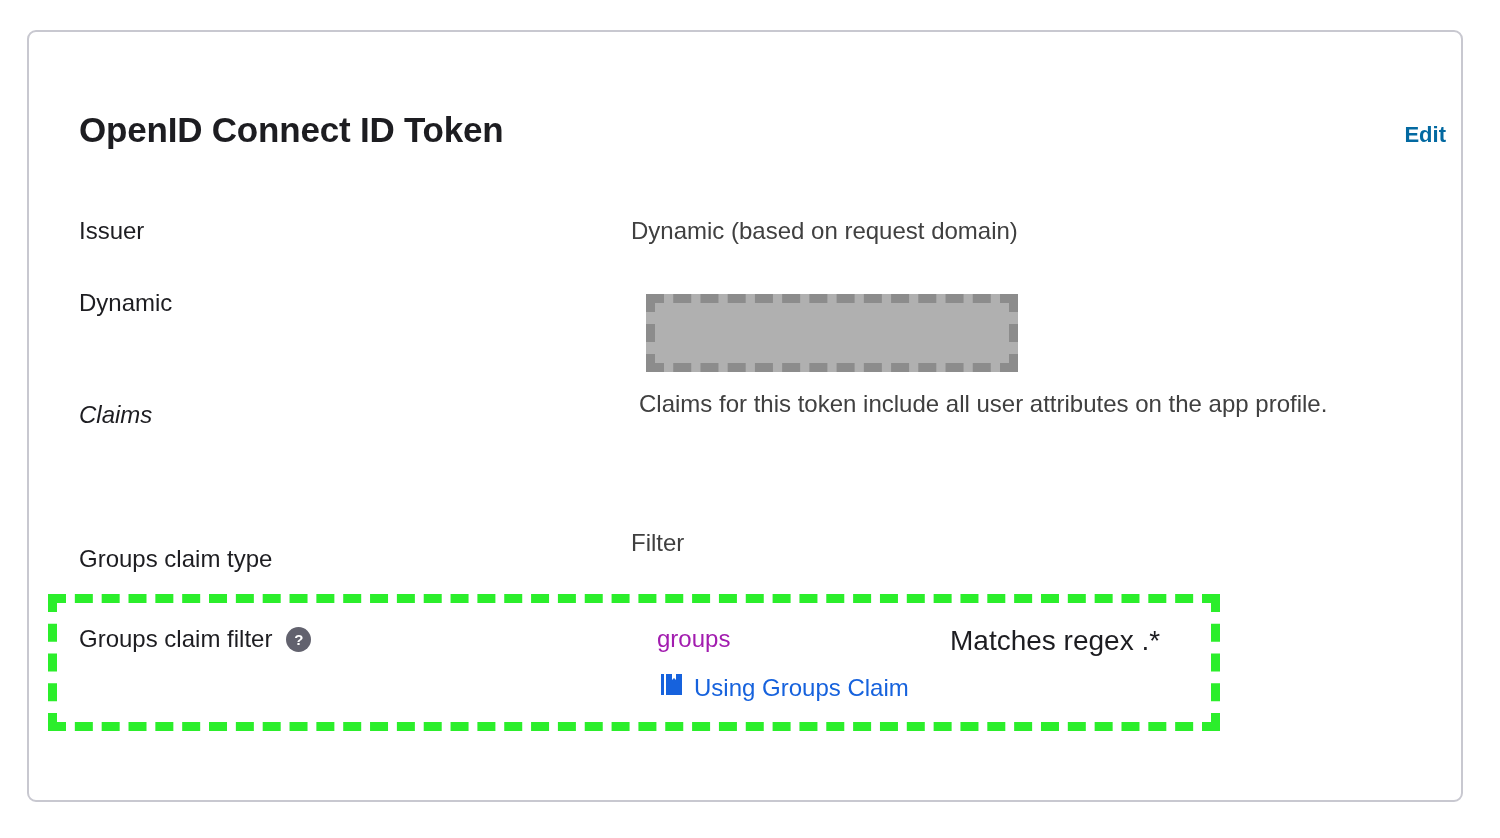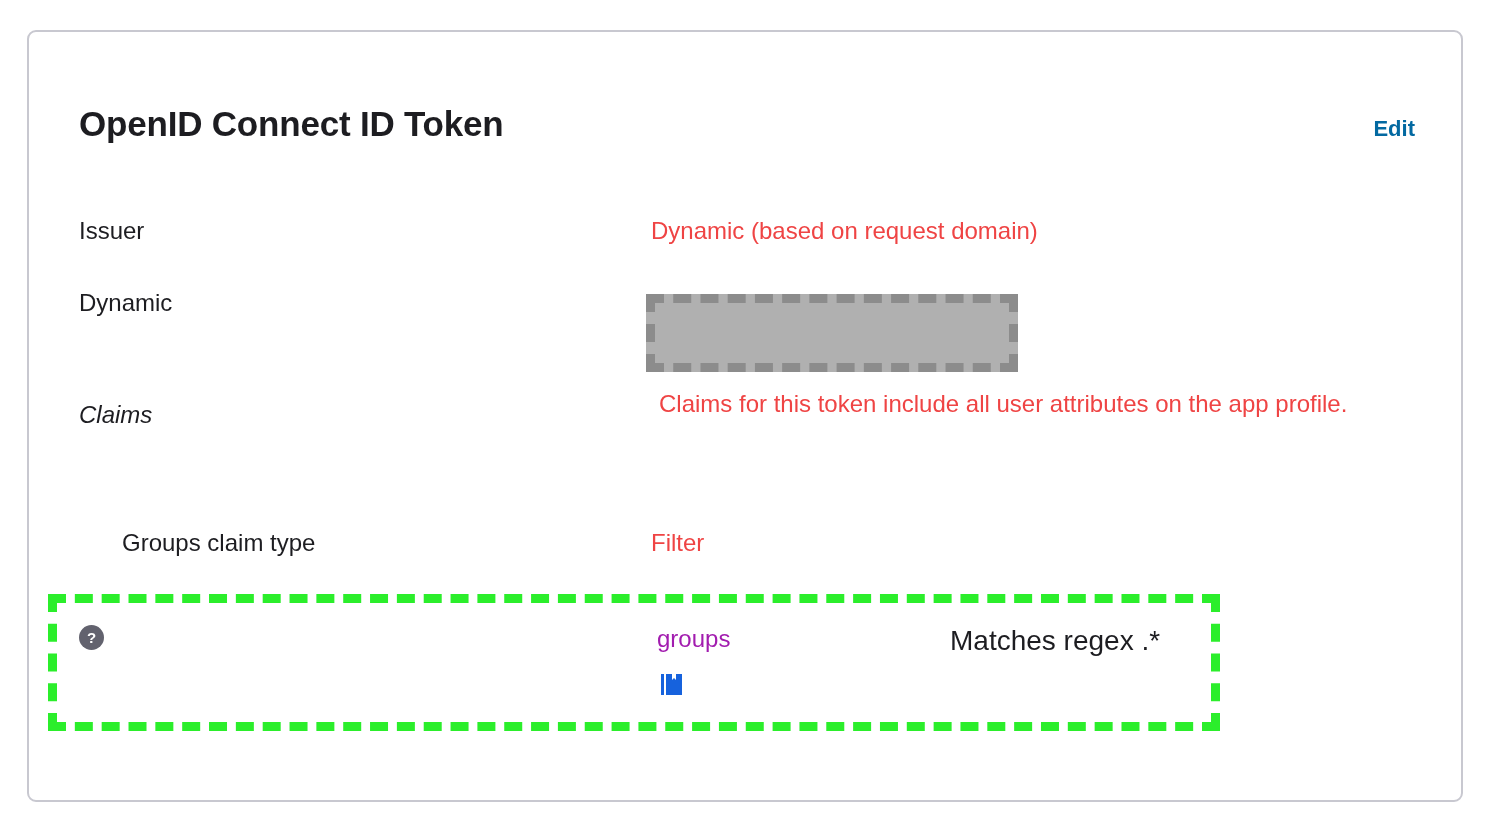--- a/index.html
+++ b/index.html
@@ -29,23 +29,24 @@
     box-sizing: border-box;
     background: #ffffff;
     border: 2px solid #c8c8d0;
     border-radius: 9px;
   }
 
   
   .card-header {
     position: absolute;
     left: 0;
-    top: 10px;
+    top: 16px;
     width: 100%;
     height: 120px;
+    padding-left: 31px;
   }
 
   .card-title {
     position: absolute;
     left: 50px;
     top: 62px;
     font-size: 35px;
     font-weight: 700;
     letter-spacing: -0.2px;
     color: #1d1d21;
@@ -85,35 +86,35 @@
     font-size: 24px;
     color: #1d1d21;
     white-space: nowrap;
     display: flex;
     align-items: center;
     gap: 14px;
   }
 
   .row-value {
     position: absolute;
-    left: 622px;
-    font-size: 24px;
-    color: #ef4444;
+    left: 602px;
+    font-size: 24px;
+    color: #404040;
   }
 
   
   .row-issuer .row-label { top: 0; }
   .row-issuer .row-value { top: 0; }
 
   .row-audience .row-label { top: 0; }
 
   .row-claims .row-label { top: 16px; font-style: italic; }
   .row-claims .row-value { top: 0; width: 760px; line-height: 1.62; margin-left: 8px; }
 
-  .row-gct .row-label { top: 0; margin-left: 43px; }
+  .row-gct .row-label { top: 16px; }
   .row-gct .row-value { top: 0; }
 
   .row-gcf .row-label { top: 0; }
 
   
   .redaction {
     position: absolute;
     left: 617px;
     top: 262px;
     width: 372px;
@@ -223,35 +224,37 @@
         <div class="row-value">Claims for this token include all user attributes on the app profile.</div>
       </div>
 
       <div class="row row-gct" style="top:497px;">
         <div class="row-label">Groups claim type</div>
         <div class="row-value">Filter</div>
       </div>
 
       <div class="row row-gcf" style="top:593px;">
         <div class="row-label">
+          <span>Groups claim filter</span>
           <span class="help-icon">?</span>
         </div>
 
         <div class="gcf-values">
           <div class="gcf-name">groups</div>
           <div class="gcf-rule">Matches regex .*</div>
 
           <a class="doc-link">
             <span class="book-icon">
               <svg width="22" height="24" viewBox="0 0 22 24" xmlns="http://www.w3.org/2000/svg">
                 <rect x="0" y="1" width="3" height="21" fill="#1662dd"></rect>
                 <path d="M5 1 H21 V22 H5 Z" fill="#1662dd"></path>
                 <path d="M11 1 H15 V7 L13 5 L11 7 Z" fill="#ffffff"></path>
               </svg>
             </span>
+            <span>Using Groups Claim</span>
           </a>
         </div>
       </div>
 
     </div>
   </div>
 
   <div class="highlight-box"></div>
 
 </div>

